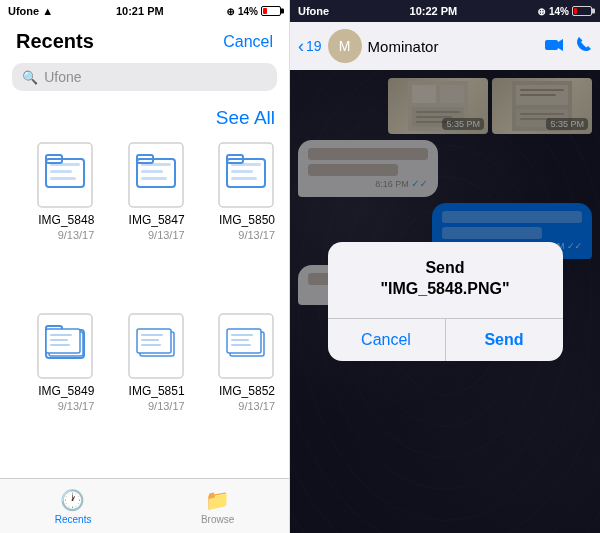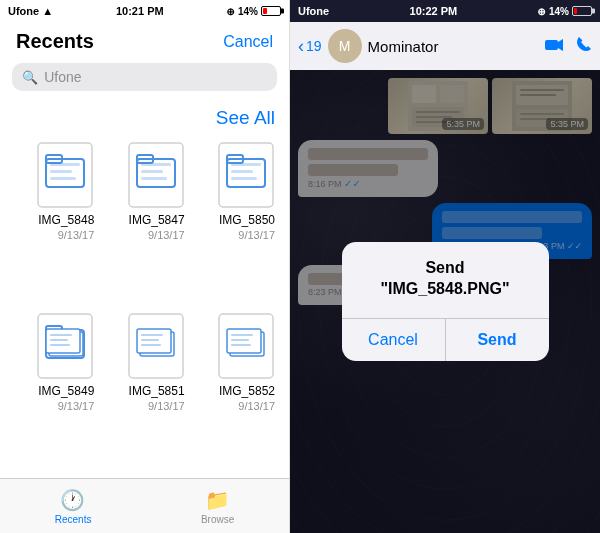--- a/index.html
+++ b/index.html
@@ -315,21 +315,21 @@
     .bubble-time {
       font-size: 9px;
       color: rgba(255,255,255,0.7);
       text-align: right;
       margin-top: 2px;
     }
 
     .bubble-time-dark {
       font-size: 9px;
       color: #8e8e93;
-      text-align: left;
+      text-align: right;
       margin-top: 2px;
     }
 
     .checkmarks {
       color: #34aadc;
       font-size: 10px;
     }
 
     
     .dialog-overlay {
@@ -338,21 +338,21 @@
       background: rgba(0,0,0,0.4);
       display: flex;
       align-items: center;
       justify-content: center;
       z-index: 100;
     }
 
     .dialog-box {
       background: #f2f2f7;
       border-radius: 14px;
-      width: 207px;
+      width: 235px;
       overflow: hidden;
     }
 
     .dialog-content {
       padding: 16px 20px 12px;
       text-align: center;
     }
 
     .dialog-title {
       font-size: 16px;

